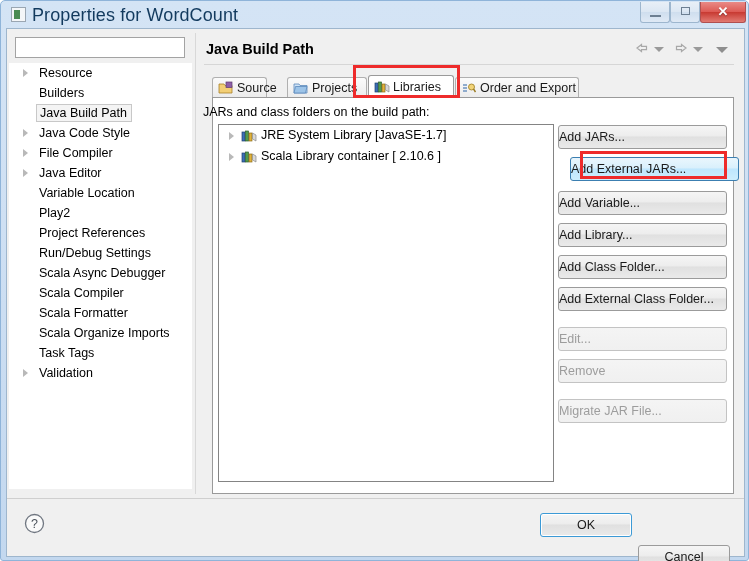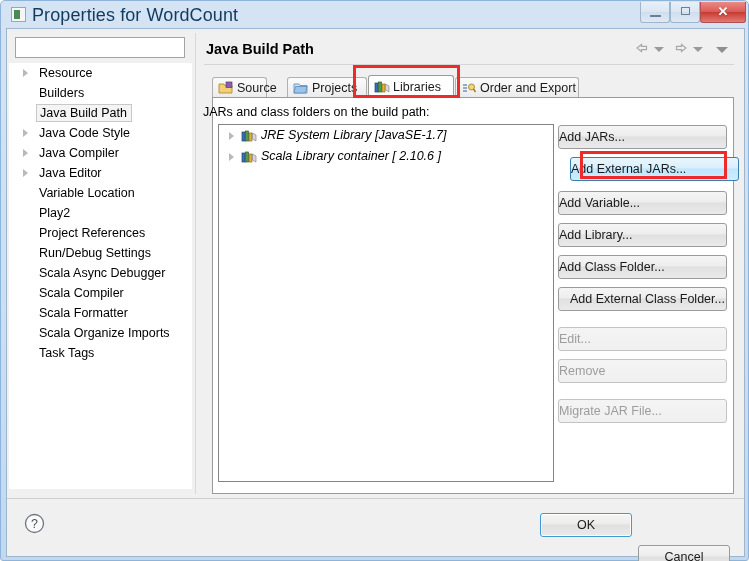--- a/index.html
+++ b/index.html
@@ -246,21 +246,20 @@
     white-space: nowrap;
   }
   #jars-list {
     position: absolute;
     left: 217px; top: 123px;
     width: 336px; height: 358px;
     background: #ffffff;
     border: 1px solid #848484;
     box-sizing: border-box;
     overflow: hidden;
-    font-style: italic;
   }
   .jar-row {
     position: relative;
     height: 21px;
     line-height: 21px;
     font-size: 12.5px;
     color: #000;
     white-space: nowrap;
     padding-left: 42px;
   }
@@ -360,31 +359,32 @@
 
   <div id="frame-inner"></div>
 
   <input id="filter-box" type="text" placeholder="" style="">
 
   <div id="tree-pane">
       <div class="tree-item"><span class="arrow"></span><span class="lbl">Resource</span></div>
       <div class="tree-item"><span class="lbl">Builders</span></div>
       <div class="tree-item sel"><span class="lbl">Java Build Path</span></div>
       <div class="tree-item"><span class="arrow"></span><span class="lbl">Java Code Style</span></div>
-      <div class="tree-item"><span class="arrow"></span><span class="lbl">Java Compiler</span></div>
+      <div class="tree-item"><span class="arrow"></span><span class="lbl">File Compiler</span></div>
       <div class="tree-item"><span class="arrow"></span><span class="lbl">Java Editor</span></div>
       <div class="tree-item"><span class="lbl">Variable Location</span></div>
       <div class="tree-item"><span class="lbl">Play2</span></div>
       <div class="tree-item"><span class="lbl">Project References</span></div>
       <div class="tree-item"><span class="lbl">Run/Debug Settings</span></div>
       <div class="tree-item"><span class="lbl">Scala Async Debugger</span></div>
       <div class="tree-item"><span class="lbl">Scala Compiler</span></div>
       <div class="tree-item"><span class="lbl">Scala Formatter</span></div>
       <div class="tree-item"><span class="lbl">Scala Organize Imports</span></div>
       <div class="tree-item"><span class="lbl">Task Tags</span></div>
+      <div class="tree-item"><span class="arrow"></span><span class="lbl">Validation</span></div>
     </div>
   <div id="pane-sep"></div>
 
   <div id="page-title">Java Build Path</div>
   <div id="title-rule"></div>
 
   <div id="navbar">
     <div class="nav-ico nav-arrow" style="left:0px">
       <svg width="16" height="16" viewBox="0 0 16 16">
         <path d="M7.5 3.5 L3 7 L7.5 10.5 L7.5 8.6 L12.5 8.6 L12.5 5.4 L7.5 5.4 Z" fill="none" stroke="#a8a8a8" stroke-width="1.2"></path>
@@ -456,19 +456,19 @@
     </svg>
   </div>
   <div class="dlgbtn" id="btn-ok">OK</div>
   <div class="dlgbtn" id="btn-cancel">Cancel</div>
 
 <div class="sidebtn" style="top: 124px;">Add JARs...</div>
     <div class="sidebtn hover" style="top: 156px;">Add External JARs...</div>
     <div class="sidebtn" style="top: 190px;">Add Variable...</div>
     <div class="sidebtn" style="top: 222px;">Add Library...</div>
     <div class="sidebtn" style="top: 254px;">Add Class Folder...</div>
-    <div class="sidebtn" style="top: 286px; padding-left: 11px;">Add External Class Folder...</div>
+    <div class="sidebtn" style="top: 286px;">Add External Class Folder...</div>
     <div class="sidebtn disabled" style="top: 326px;">Edit...</div>
     <div class="sidebtn disabled" style="top: 358px;">Remove</div>
     <div class="sidebtn disabled" style="top: 398px;">Migrate JAR File...</div>
     <div class="annot" style="left: 352px; top: 64px; width: 107px; height: 33px; border-color: rgb(238, 43, 43);"></div>
     <div class="annot" style="left: 579px; top: 150px; width: 147px; height: 28px; border-color: rgb(238, 43, 43);"></div>
   </div>
 
 </body></html>

